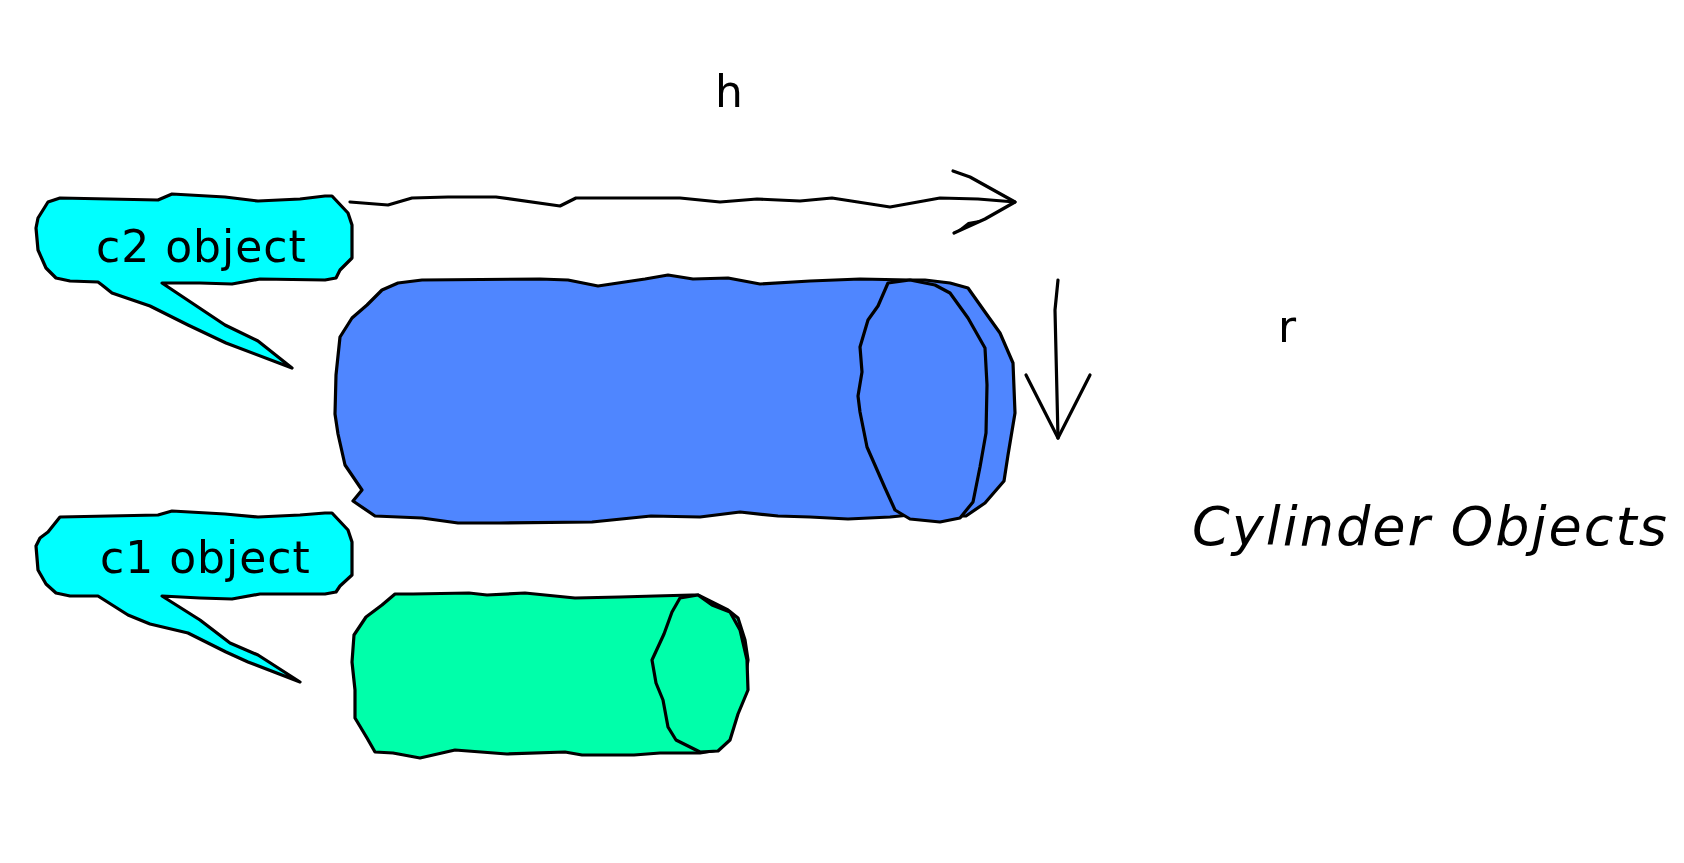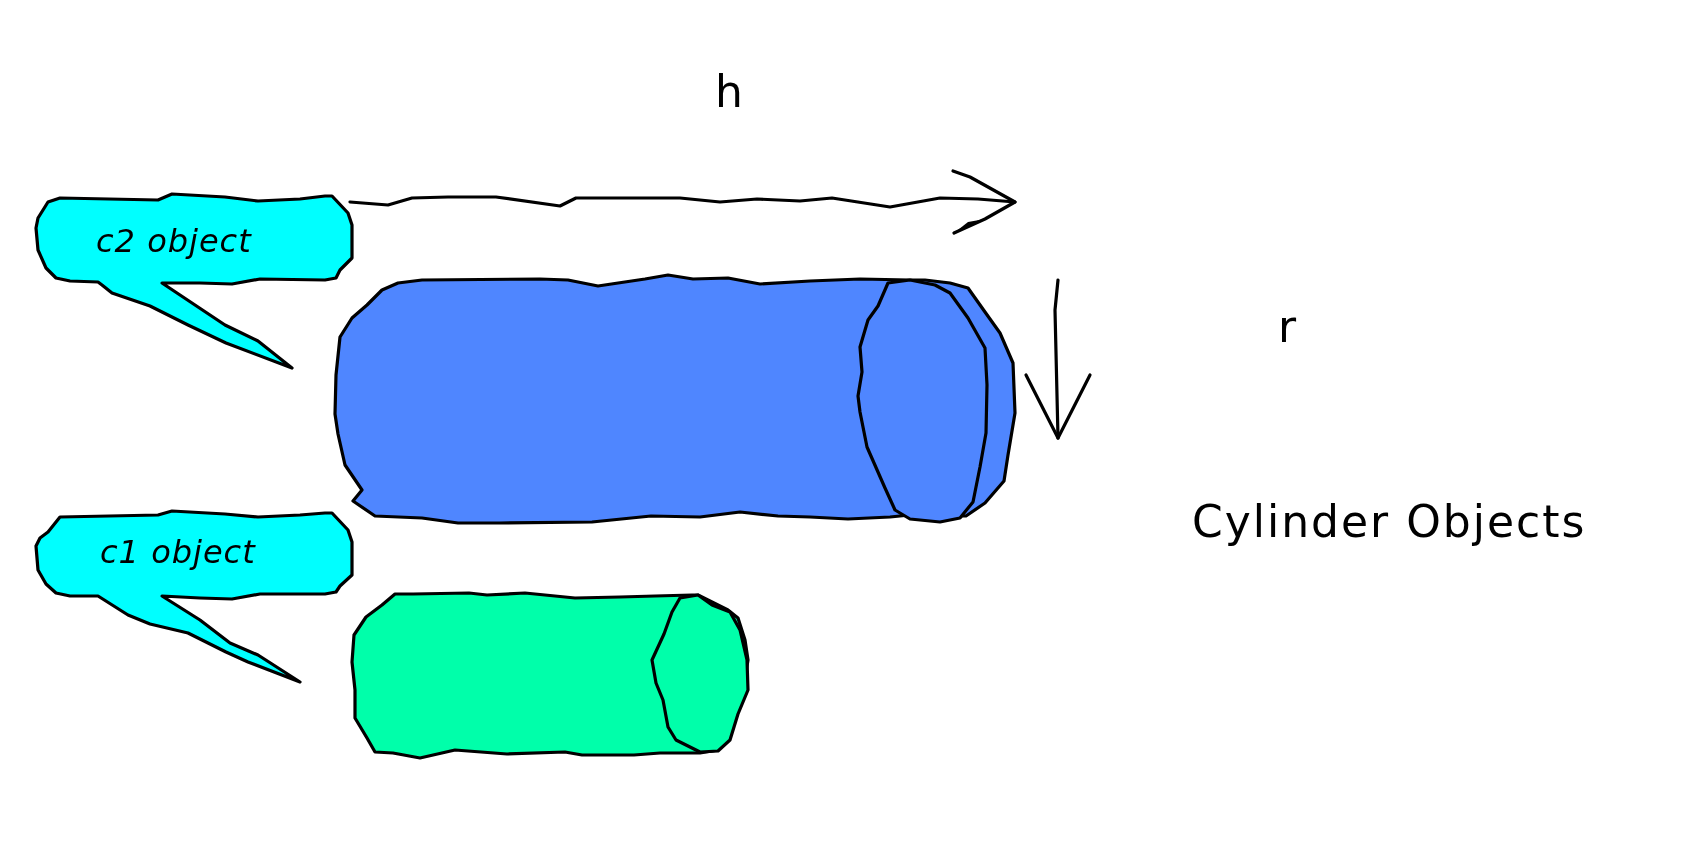--- a/index.html
+++ b/index.html
@@ -6,23 +6,23 @@
     body { width: 1684px; height: 863px; overflow: hidden; position: relative; }
     #canvas { position: absolute; left: 0; top: 0; width: 1684px; height: 863px; }
     .stroke { stroke: #000; stroke-width: 3.2; stroke-linejoin: round; stroke-linecap: round; }
     .label {
       position: absolute;
       font-family: "DejaVu Sans", sans-serif;
       color: #000;
       white-space: nowrap;
       line-height: 1;
     }
-    .bubble-text { font-size: 32px; letter-spacing: 1px; font-style: italic; }
+    .bubble-text { font-size: 44px; letter-spacing: 1px; }
     .dim-label { font-size: 44px; }
-    .title { font-size: 44px; letter-spacing: 2px; }
+    .title { font-size: 54px; letter-spacing: 2px; font-style: italic; }
   </style>
 </head>
 <body>
 
 <svg id="canvas" viewBox="0 0 1684 863" xmlns="http://www.w3.org/2000/svg">
 
   <path class="stroke" fill="#00ffff" d="M48,202 L60,198 L158,200 L172,194 L225,197 L258,201 L300,199 L325,196 L332,196
        L348,213 L352,225 L352,258 L340,270 L336,278 L325,280 L260,279 L232,284 L200,283 L162,283
        L225,325 L258,341 L292,368
        L226,343 L188,325 L150,306 L112,293 L102,285 L98,282

